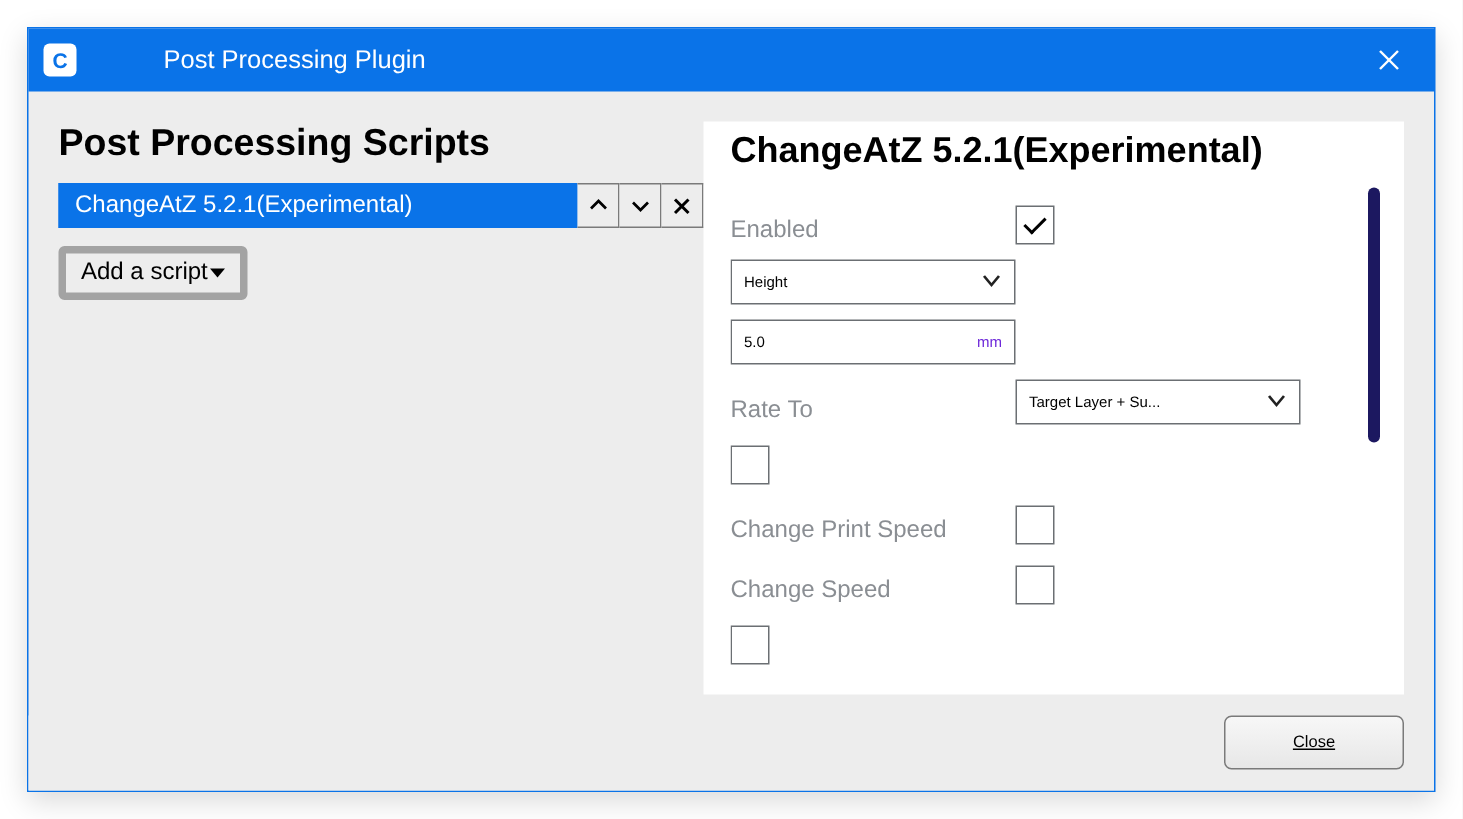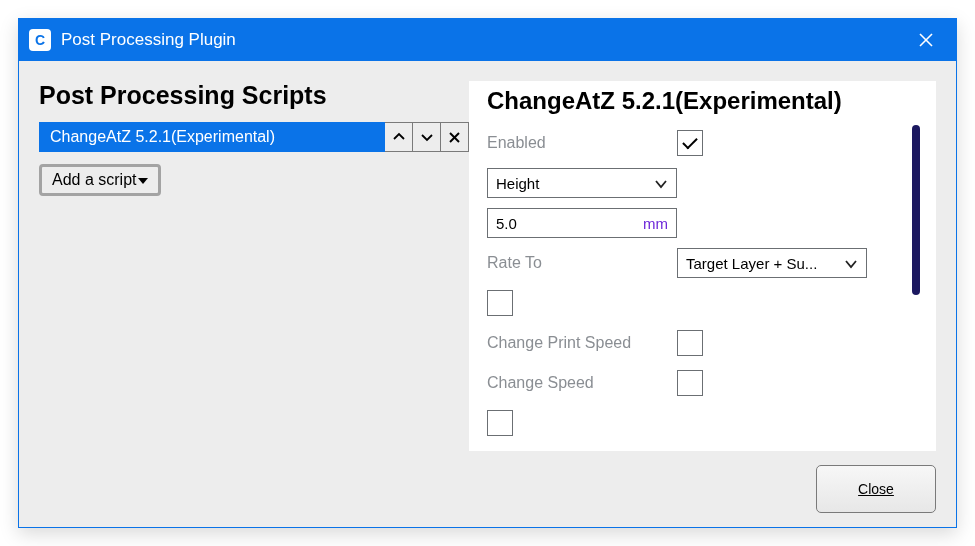--- a/index.html
+++ b/index.html
@@ -35,21 +35,21 @@
   .app-icon {
     width: 22px; height: 22px;
     border-radius: 4px;
     background: #fff;
     color: #0a73e8;
     display: flex; align-items: center; justify-content: center;
     font-weight: bold;
     font-size: 14px;
     margin-right: 10px;
   }
-  .title-text { flex: 1; }
+  .title-text { flex: 1; margin-left: 48px; }
   .close-x {
     width: 40px; height: 42px;
     display: flex; align-items: center; justify-content: center;
     color: #fff; font-size: 18px;
     cursor: pointer;
   }
   .close-x svg { stroke: #fff; }
   .body {
     flex: 1;
     display: flex;
@@ -89,21 +89,21 @@
     border-left: none;
     display: flex; align-items: center; justify-content: center;
     cursor: pointer;
     font-size: 13px;
     color: #000;
   }
   .script-btn svg { display: block; }
   .add-btn {
     align-self: flex-start;
     background: #ededed;
-    border: 3px solid #a3a3a3;
+    border: 5px solid #a3a3a3;
     border-radius: 4px;
     padding: 4px 10px;
     font-size: 16px;
     color: #000;
     display: flex; align-items: center;
     cursor: pointer;
   }
   .add-btn .caret { 
     margin-left: 2px;
   }
@@ -119,21 +119,21 @@
     overflow: hidden;
   }
   .right-title {
     font-size: 24px;
     font-weight: bold;
     color: #000;
     margin: 0 0 8px 0;
   }
   .field-row {
     display: flex;
-    align-items: center;
+    align-items: flex-end;
     height: 40px;
   }
   .field-label {
     flex: 0 0 190px;
     color: #8a8e93;
     font-size: 16px;
   }
   .field-control {
     flex: 0 0 190px;
   }
@@ -150,21 +150,21 @@
     border-left: 2.5px solid #000;
     border-bottom: 2.5px solid #000;
     transform: rotate(-45deg) translate(1px,-1px);
   }
   .dropdown, .textbox {
     width: 190px; height: 30px;
     border: 1px solid #6b6f73;
     background: #fff;
     display: flex; align-items: center;
     padding: 0 8px;
-    font-size: 15px;
+    font-size: 10px;
     color: #000;
     cursor: pointer;
     position: relative;
   }
   .dropdown .dd-label {
     flex: 1;
     white-space: nowrap;
     overflow: hidden;
     text-overflow: ellipsis;
   }
@@ -183,25 +183,25 @@
     height: 170px;
     cursor: pointer;
   }
   .footer {
     background: #ededed;
     padding: 0 20px 14px 0;
     display: flex;
     justify-content: flex-end;
   }
   .close-btn {
-    width: 120px; height: 48px;
+    width: 120px; height: 36px;
     border: 1px solid #7a7a7a;
     border-radius: 5px;
     background: linear-gradient(#f7f7f7,#e7e7e7);
-    font-size: 14px;
+    font-size: 11px;
     color: #000;
     display: flex;
     align-items: center; justify-content: center;
     cursor: pointer;
     text-decoration: underline;
   }
 </style>
 </head>
 <body>
 

